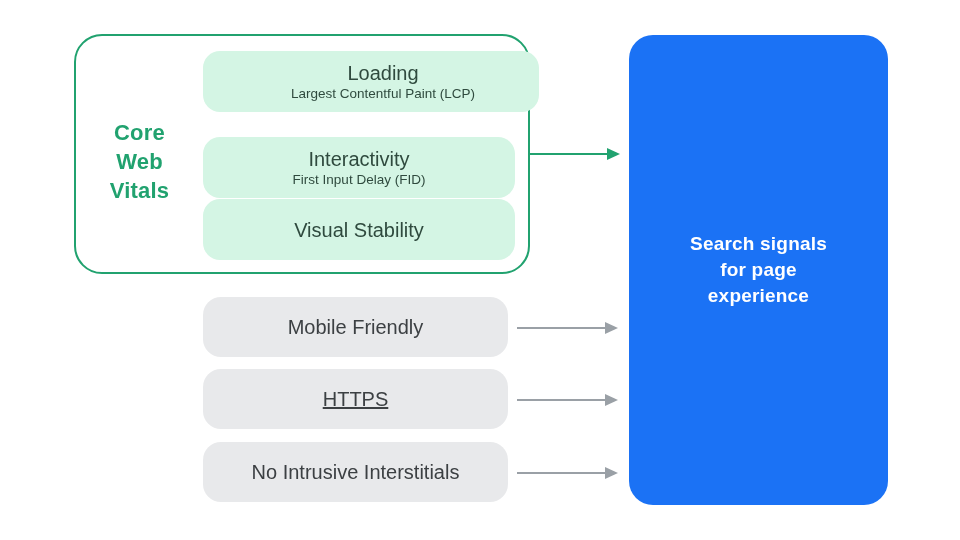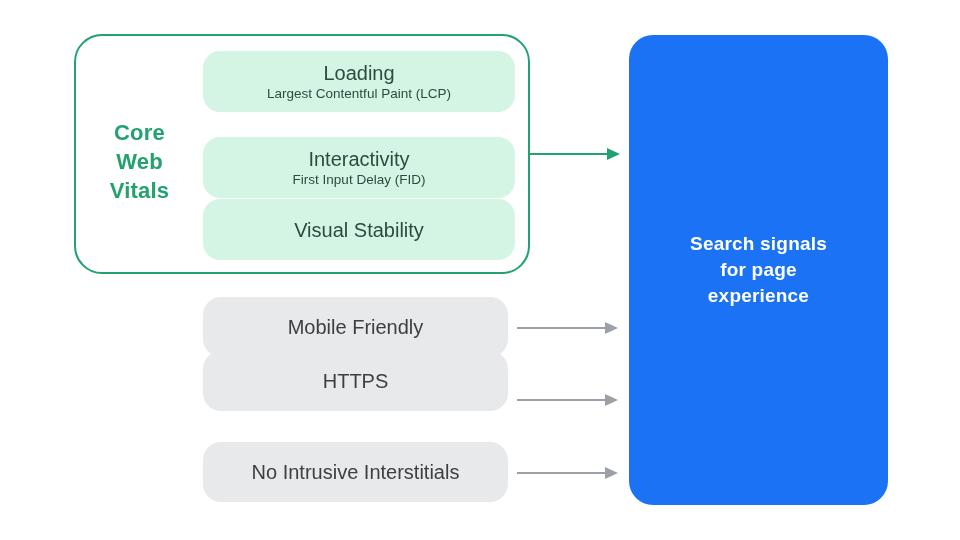--- a/index.html
+++ b/index.html
@@ -46,21 +46,21 @@
     left: 127px;
     width: 312px;
     height: 61px;
     border-radius: 17px;
     background: var(--green-light, #d4f5e4);
     display: flex;
     flex-direction: column;
     align-items: center;
     justify-content: center;
   }
-  .metric-pill.m0 { top: 15px; }
+  .metric-pill.m0 { top: 15px; padding-left: 24px; }
   .metric-pill.m1 { top: 89px; margin-top: 12px; }
   .metric-pill.m2 { top: 163px; gap: 24px; }
   .metric-title {
     font-size: 20px;
     line-height: 24px;
     font-weight: 500;
     color: var(--green-text, #2f4a3e);
   }
   .metric-subtitle {
     font-size: 13.5px;
@@ -77,21 +77,21 @@
     height: 60px;
     border-radius: 18px;
     background: var(--gray-fill, #e8e9eb);
     display: flex;
     align-items: center;
     justify-content: center;
     font-size: 20px;
     color: var(--gray-text, #3c4043);
   }
   .signal-pill.s0 { top: 297px; }
-  .signal-pill.s1 { top: 351px; }
+  .signal-pill.s1 { top: 369px; text-decoration: underline; }
   .signal-pill.s2 { top: 442px; }
 
   
   .arrow {
     position: absolute;
     height: 12px;
   }
   .arrow .line {
     position: absolute;
     left: 0;

